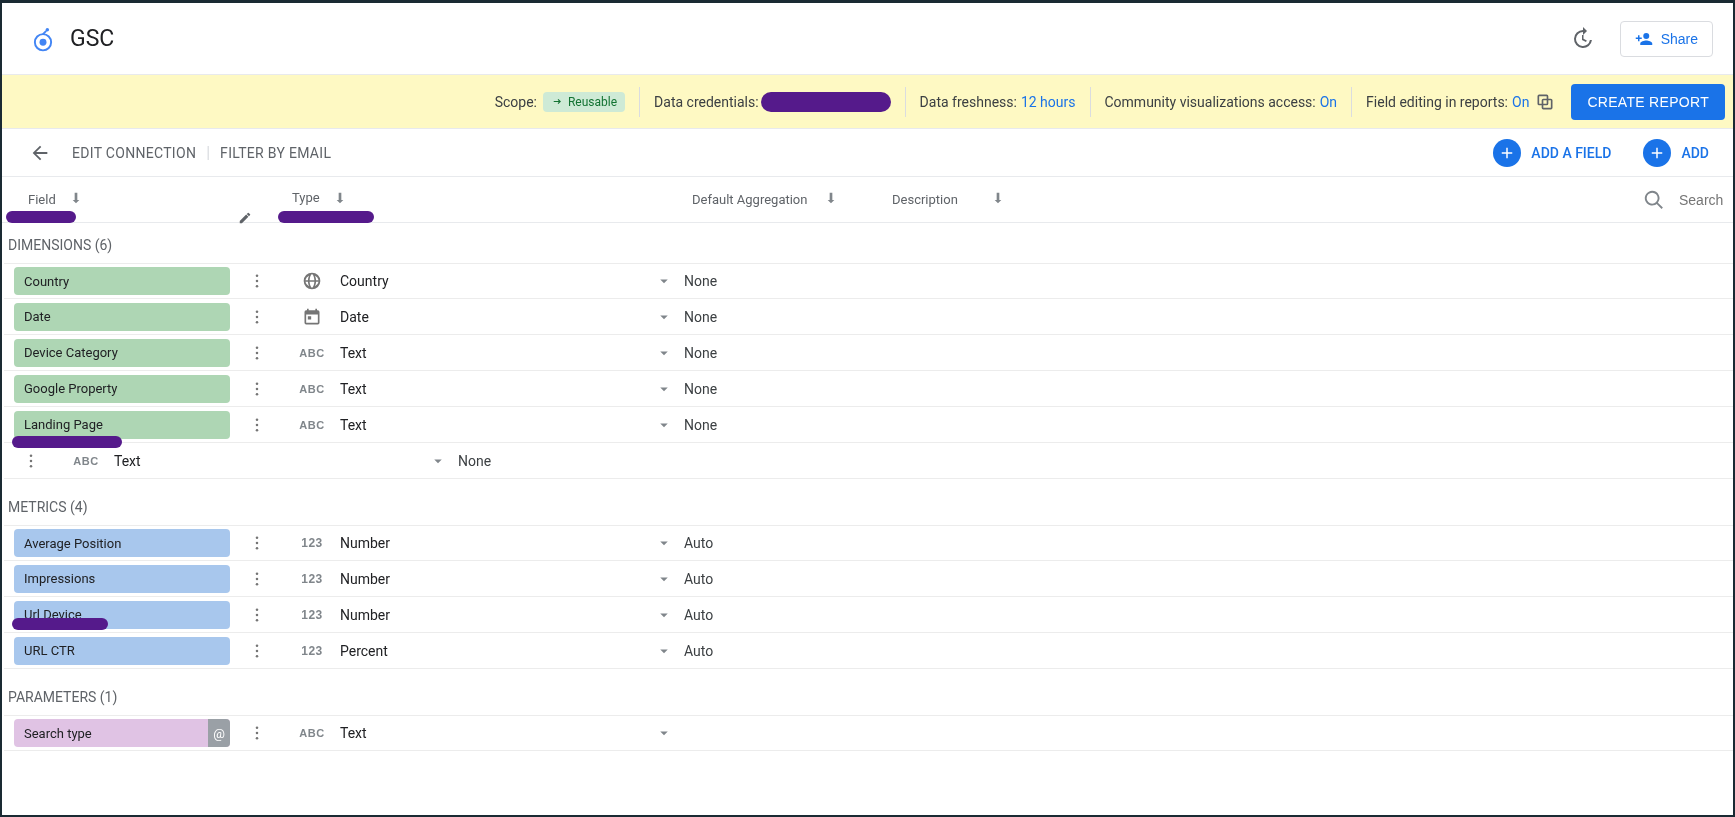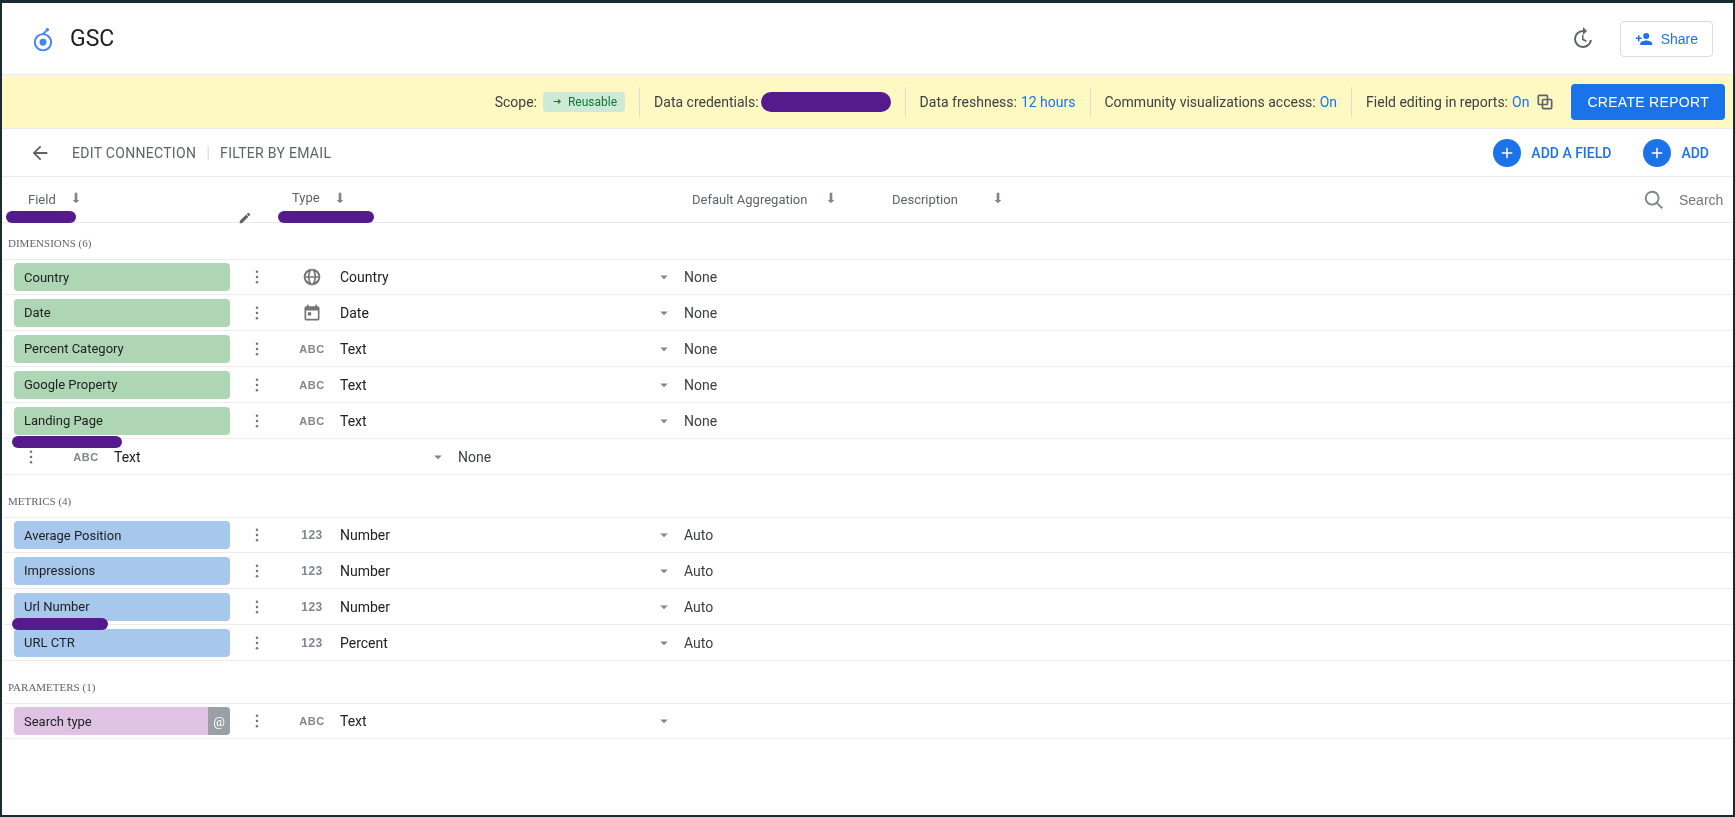--- a/index.html
+++ b/index.html
@@ -145,23 +145,22 @@
   }
   .search-area svg { width:22px; height:22px; }
   .search-area input {
     border:none; outline:none; font-size:14px; width:50px; background:transparent;
     color: var(--grey-700);
   }
   .annot { position:absolute; background:#551a8b; border-radius: 10px; height:12px; }
 
   
   .section-title {
-    font-size:11px; color: var(--grey-700);
+    font-size:14px; color: var(--grey-700);
     padding: 14px 0 10px 4px;
-    font-family: Liberation Serif, serif;
   }
 
   
   .rows { }
   .row {
     display:flex; align-items:center; height:36px;
     border-bottom: 1px solid #ececec;
     font-size: 14px;
   }
   .row:first-child { border-top: 1px solid #ececec; }
@@ -401,21 +400,21 @@
               <path d="M7 10l5 5 5-5z"></path>
             </svg>
           </span>
         </div>
         <div class="agg-cell">None</div>
         <div class="desc-cell"></div>
       </div>
       <div class="row">
         <div class="chip-cell">
           <div class="chip dim">
-            <span>Percent Category</span>
+            <span>Device Category</span>
           </div>
         </div>
         <div class="kebab-cell">
           <svg viewBox="0 0 24 24" fill="currentColor">
             <circle cx="12" cy="5" r="1.7"></circle>
             <circle cx="12" cy="12" r="1.7"></circle>
             <circle cx="12" cy="19" r="1.7"></circle>
           </svg>
         </div>
         <div class="type-cell">
@@ -562,21 +561,21 @@
               <path d="M7 10l5 5 5-5z"></path>
             </svg>
           </span>
         </div>
         <div class="agg-cell">Auto</div>
         <div class="desc-cell"></div>
       </div>
       <div class="row">
         <div class="chip-cell">
           <div class="chip met">
-            <span>Url Number</span>
+            <span>Url Device</span>
           </div>
         </div>
         <div class="kebab-cell">
           <svg viewBox="0 0 24 24" fill="currentColor">
             <circle cx="12" cy="5" r="1.7"></circle>
             <circle cx="12" cy="12" r="1.7"></circle>
             <circle cx="12" cy="19" r="1.7"></circle>
           </svg>
         </div>
         <div class="type-cell">

